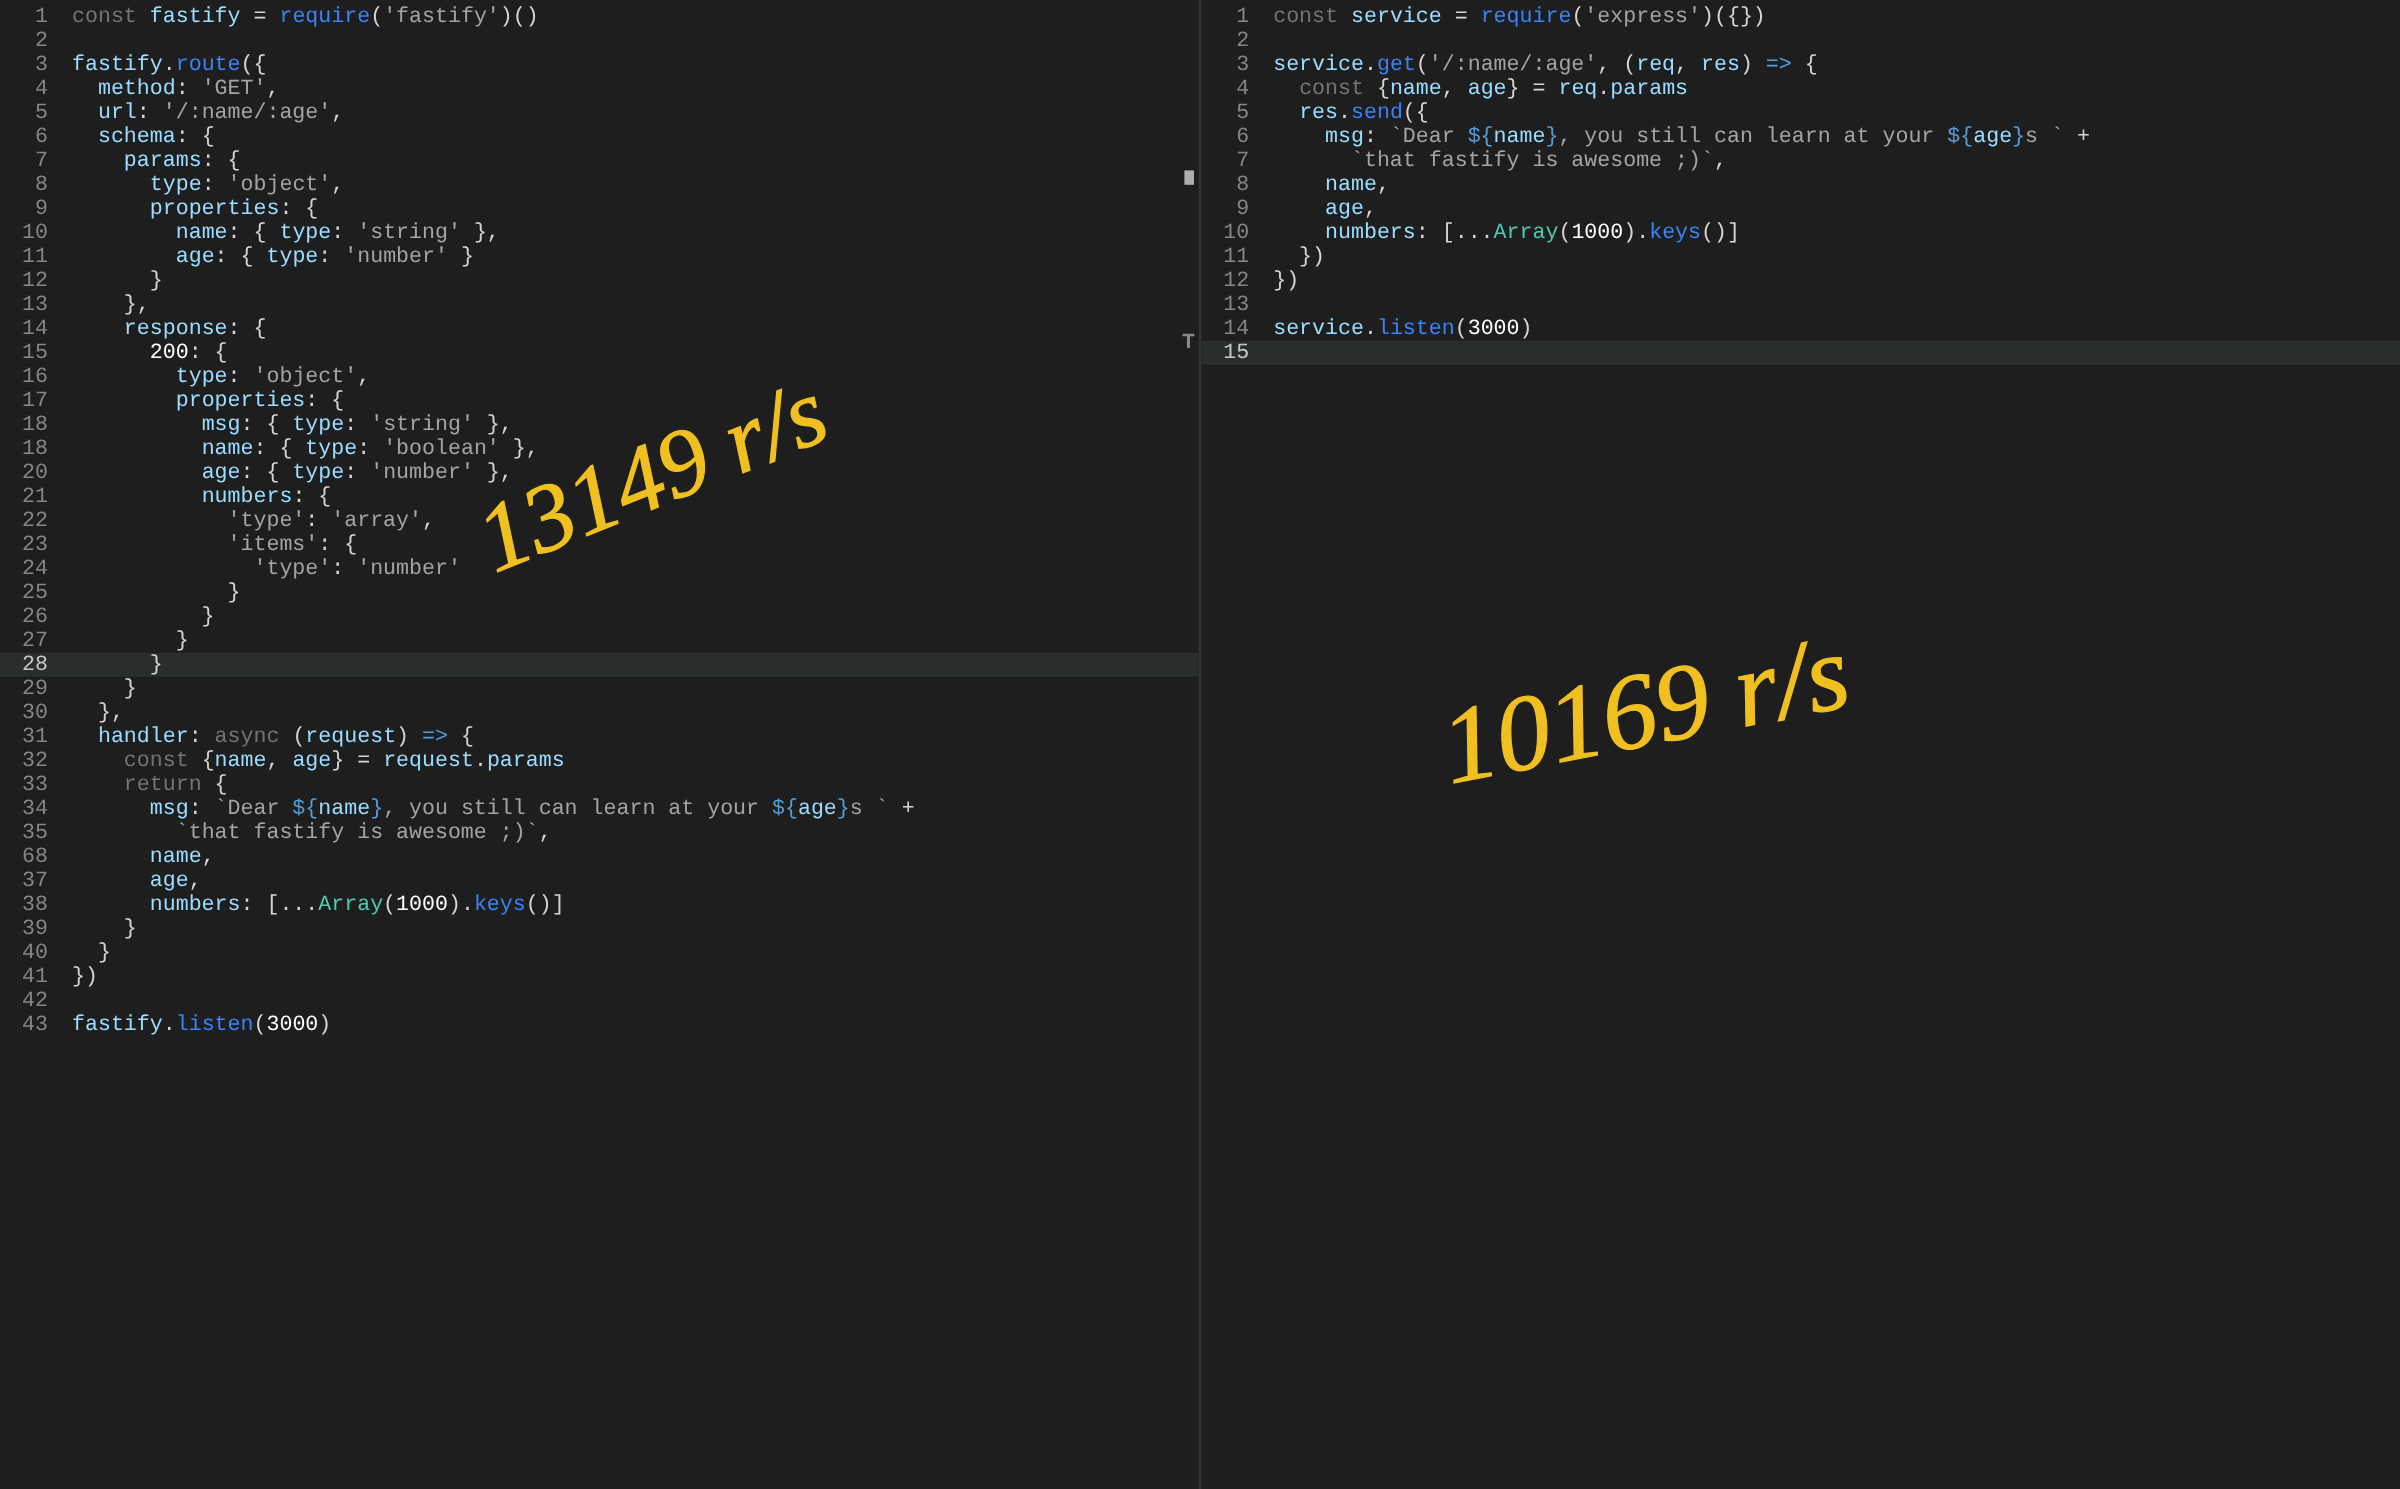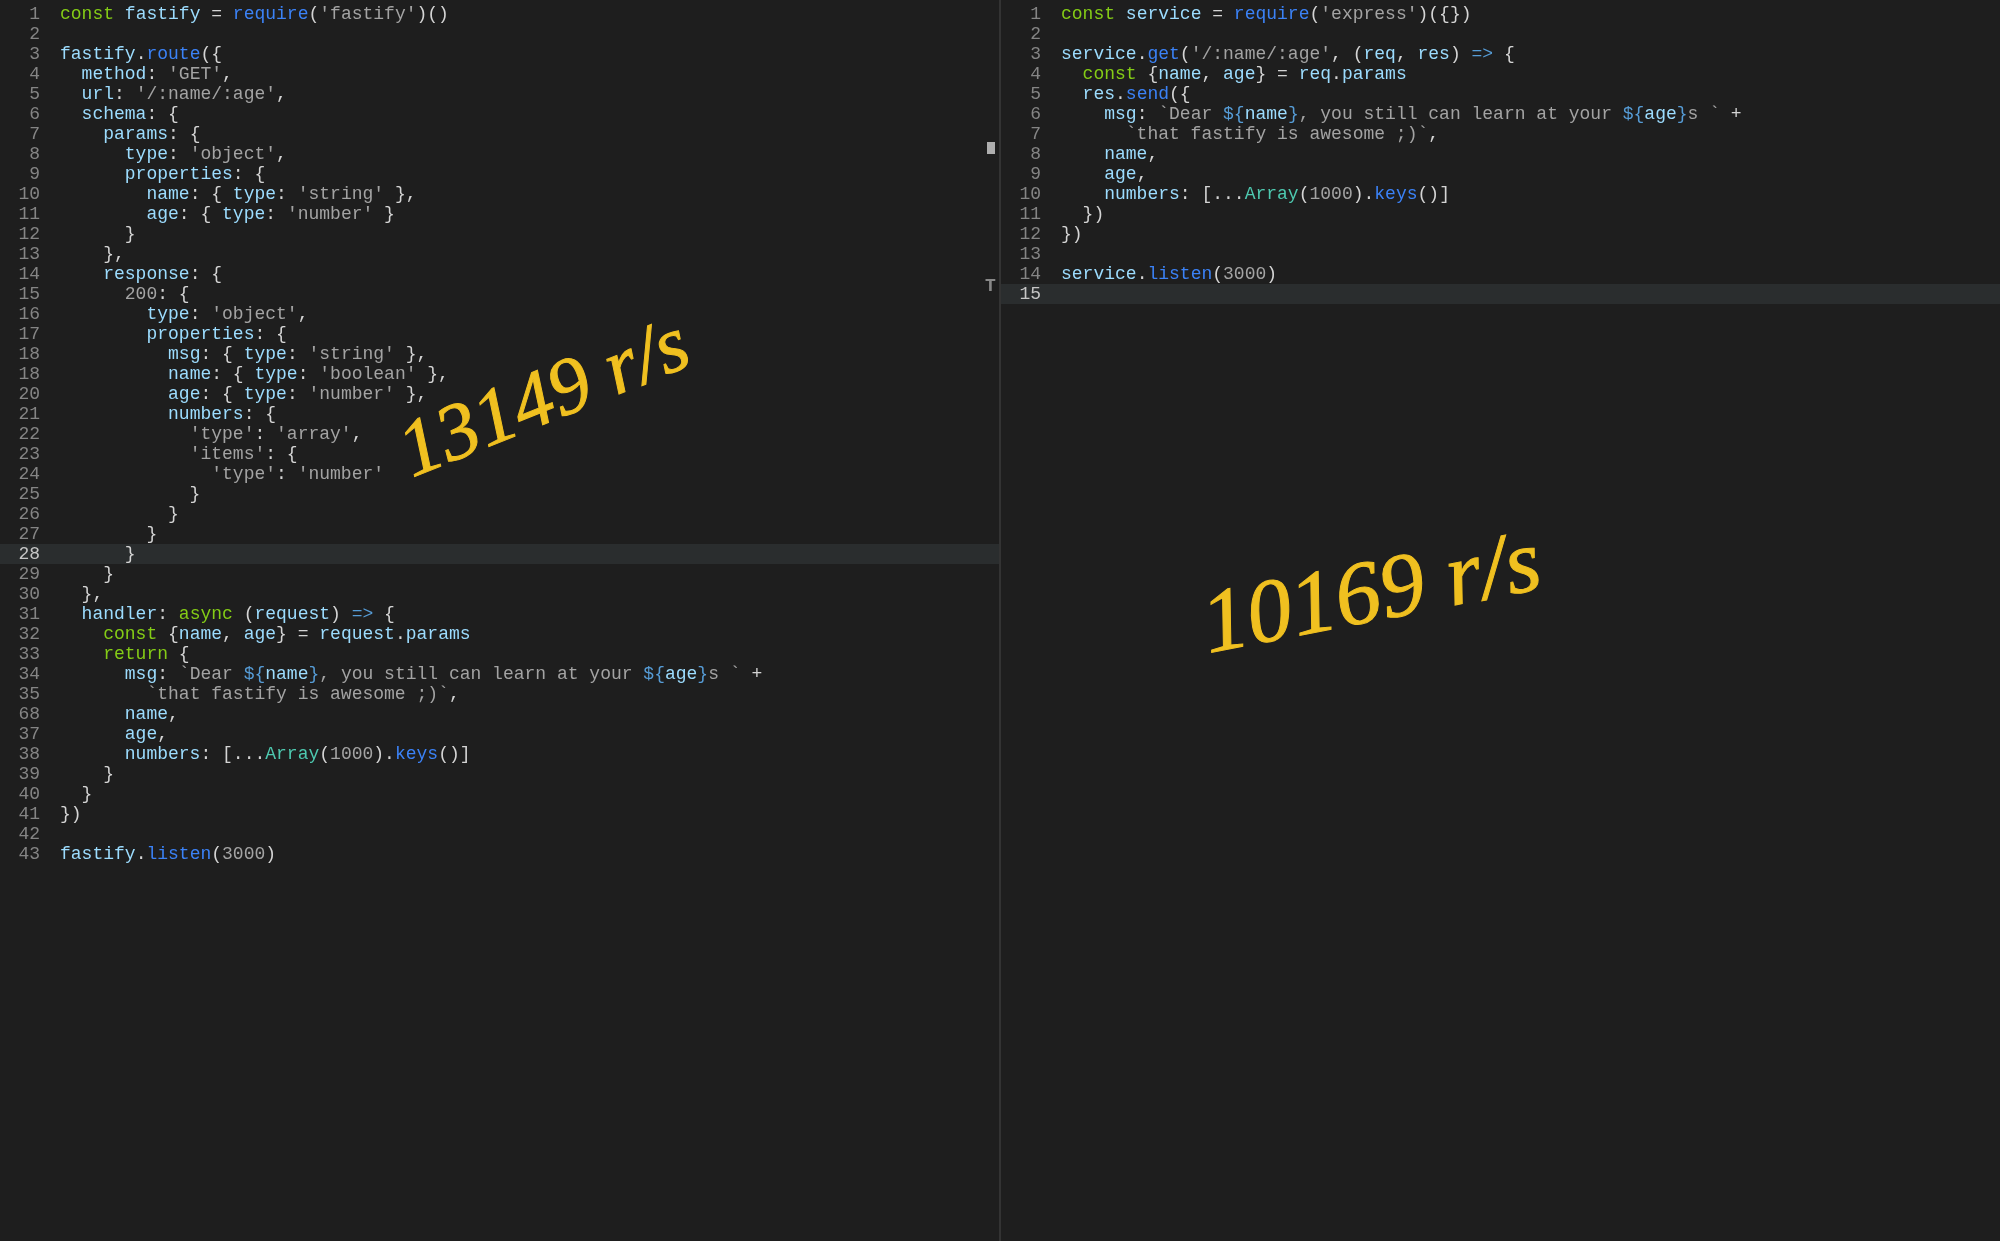--- a/index.html
+++ b/index.html
@@ -57,25 +57,25 @@
     position: absolute;
     right: 0px;
     top: 276px;
     width: 14px;
     height: 14px;
     color: #888;
     font-weight: bold;
     font-size: 18px;
   }
   
-  .kw  { color: #84cc16; }   
+  .kw  { color: #737373; }   
   .var { color: #9cdcfe; }   
   .fn  { color: #3b82f6; }   
   .str { color: #a3a3a3; }   
-  .num { color: #a3a3a3; }   
+  .num { color: #ffffff; }   
   .cls { color: #4ec9b0; }   
   .pun { color: #d4d4d4; }   
   .tpl { color: #569cd6; }
   .annotation {
     position: absolute;
     font-family: "Comic Sans MS", cursive;
     color: #f0c020;
     font-size: 64px;
     transform: rotate(-8deg);
     font-style: italic;

